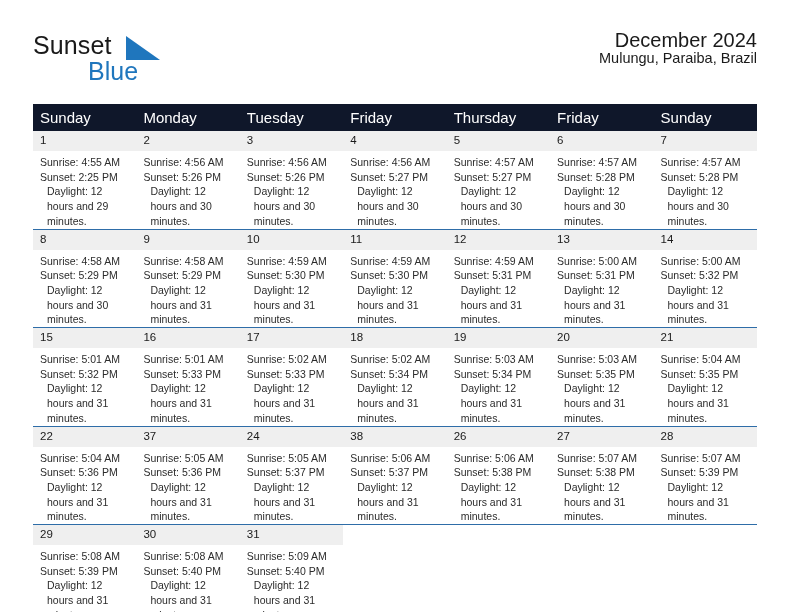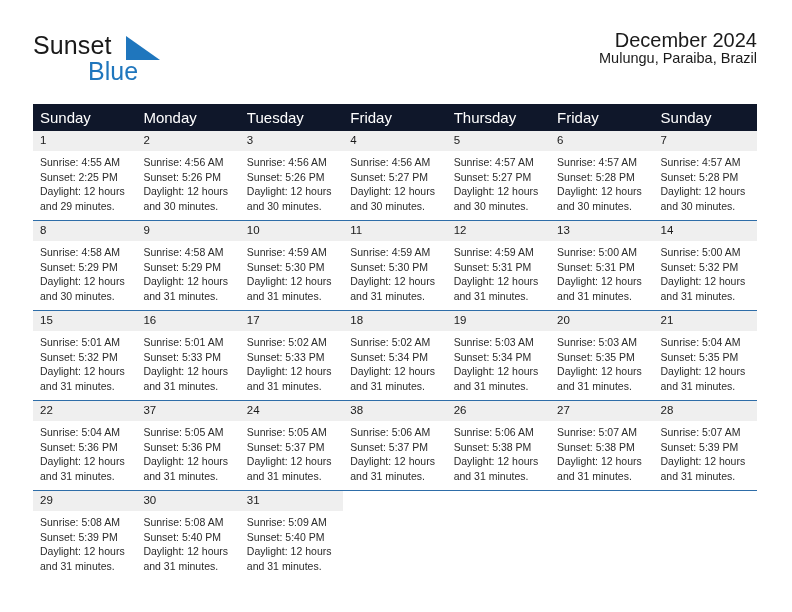--- a/index.html
+++ b/index.html
@@ -127,20 +127,21 @@
     padding: 4px 8px 0 7px;
     font-size: 10.5px;
     color: #2b2b2b;
     line-height: 14.7px;
   }
   .info div {
     white-space: nowrap;
   }
   .info .daylight-line {
     white-space: normal;
+    margin-left: 7px;
   }
   td.empty-cell {
     background: #ffffff;
   }
 </style>
 </head>
 <body>
 
 <div class="page">
 

